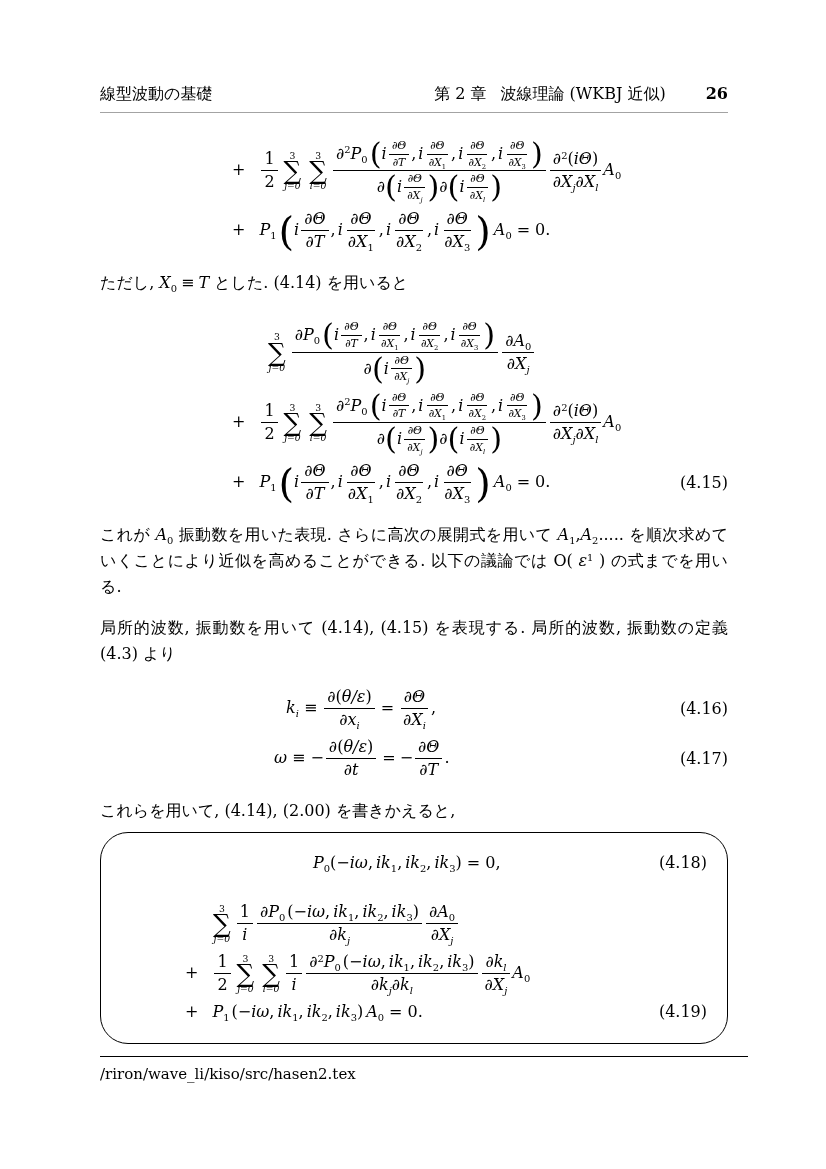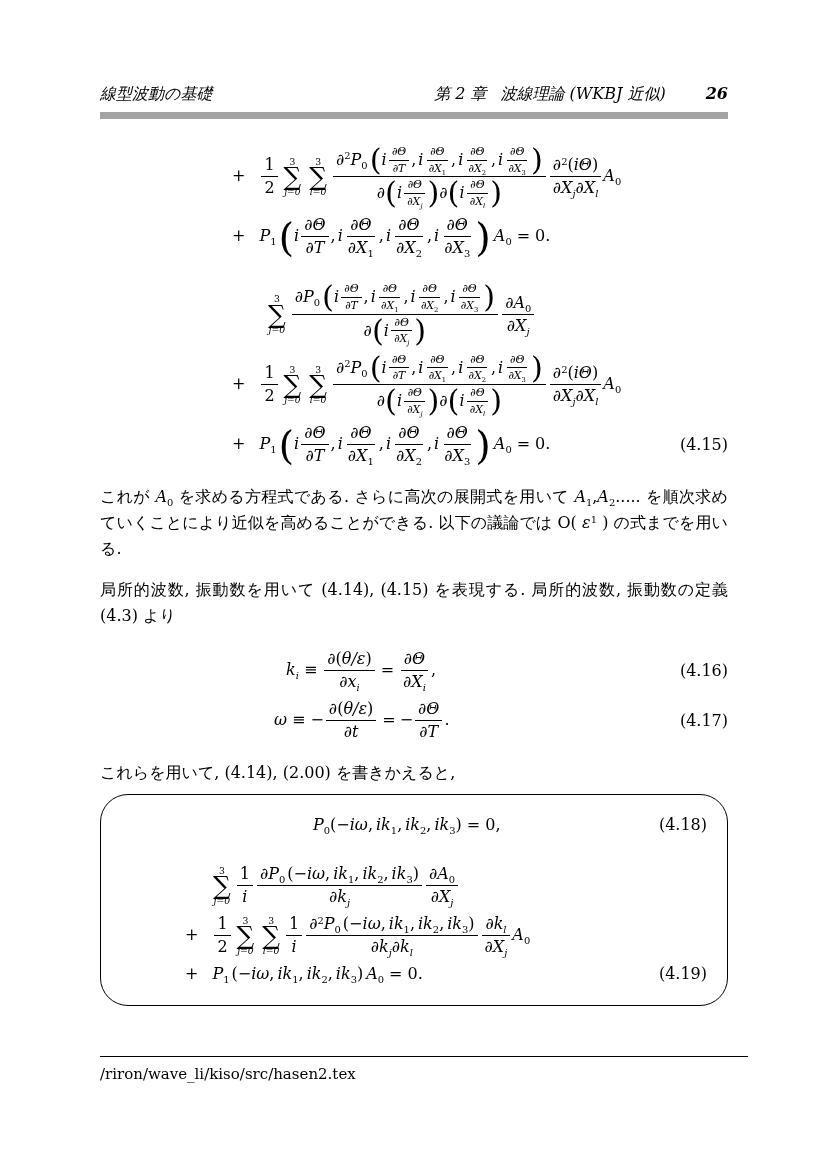--- a/index.html
+++ b/index.html
@@ -1,21 +1,21 @@
 <!DOCTYPE html>
 <html><head>
 <meta charset="utf-8">
 <style>
   html,body{margin:0;padding:0;background:#e8e8e8;}
   .page{position:relative;width:826px;height:1169px;margin:0 auto;background:#ffffff;
         color:#000;font-family:"DejaVu Serif","Liberation Serif",serif;overflow:hidden;}
   .inner{position:absolute;left:100px;top:84px;width:628px;}
 
   
-  .hdr{display:flex;align-items:baseline;font-size:16px;border-bottom:7px solid #a3a3a3;padding-bottom:7px;font-style:italic;}
+  .hdr{display:flex;align-items:baseline;font-size:16px;border-bottom:1px solid #a3a3a3;padding-bottom:7px;}
   .hdr .hright{margin-left:auto;display:flex;align-items:baseline;gap:14px;}
   .hdr .pageno{font-weight:bold;margin-left:26px;}
 
   
   .para{font-size:16px;line-height:26px;margin:14px 0;text-align:justify;}
   .sechead{display:flex;align-items:baseline;gap:26px;font-weight:bold;font-size:19px;margin:34px 0 10px 0;}
 
   
   .eq{font-size:16px;margin:18px 0;}
   .eqline{display:flex;align-items:center;margin:7px 0;white-space:nowrap;}
@@ -135,20 +135,21 @@
                 </span><span class="mr">,</span><span class="msp" style="width: 2px;"></span><span class="mi">i</span><span class="f">
                   <span class="fn"><span class="mi">∂Θ</span></span>
                   <span class="fd"><span class="mi">∂X</span><sub>3</sub></span>
                 </span></span>
               <span class="po pz3">)</span>
             </span><span class="msp" style="width: 3px;"></span><span class="mi">A</span><sub>0</sub><span class="msp" style="width: 5px;"></span><span class="mr">=</span><span class="msp" style="width: 5px;"></span><span class="mr">0.</span></span>
           <span class="eqtag"></span>
         </div>
       </div>
 
+    <p class="para"><span class="mr">ただし, </span><span class="mi">X</span><sub>0</sub><span class="msp" style="width: 4px;"></span><span class="mr">≡</span><span class="msp" style="width: 4px;"></span><span class="mi">T</span><span class="mr"> とした. (4.14) を用いると</span></p>
 
     <div class="eq" style="margin-top:24px">
         <div class="eqline">
           <span class="eqm"><span class="msp" style="width: 164px;"></span><span class="sum">
               <span class="slim">3</span>
               <span class="ssig">∑</span>
               <span class="slim mi">j=0</span>
             </span><span class="f">
               <span class="fn"><span class="mi">∂P</span><sub>0</sub><span class="msp" style="width: 2px;"></span><span class="par">
                   <span class="po pz2">(</span>
@@ -247,21 +248,21 @@
                 </span><span class="mr">,</span><span class="msp" style="width: 2px;"></span><span class="mi">i</span><span class="f">
                   <span class="fn"><span class="mi">∂Θ</span></span>
                   <span class="fd"><span class="mi">∂X</span><sub>3</sub></span>
                 </span></span>
               <span class="po pz3">)</span>
             </span><span class="msp" style="width: 3px;"></span><span class="mi">A</span><sub>0</sub><span class="msp" style="width: 5px;"></span><span class="mr">=</span><span class="msp" style="width: 5px;"></span><span class="mr">0.</span></span>
           <span class="eqtag">(4.15)</span>
         </div>
       </div>
 
-    <p class="para"><span class="mr">これが </span><span class="mi">A</span><sub>0</sub><span class="mr"> を求める方程式である. さらに高次の展開式を用いて </span><span class="mi">A</span><sub>1</sub><span class="mr">,</span><span class="mi">A</span><sub>2</sub><span class="mr">..... を順次求めていくことにより近似を高めることができる. 以下の議論では O( </span><span class="mi">ε</span><sup>1</sup><span class="mr"> ) の式までを用いる.</span></p>
+    <p class="para"><span class="mr">これが </span><span class="mi">A</span><sub>0</sub><span class="mr"> 振動数を用いた表現. さらに高次の展開式を用いて </span><span class="mi">A</span><sub>1</sub><span class="mr">,</span><span class="mi">A</span><sub>2</sub><span class="mr">..... を順次求めていくことにより近似を高めることができる. 以下の議論では O( </span><span class="mi">ε</span><sup>1</sup><span class="mr"> ) の式までを用いる.</span></p>
 
 
     <p class="para" style="margin-top:15px">局所的波数, 振動数を用いて (4.14), (4.15) を表現する. 局所的波数, 振動数の定義 (4.3) より</p>
 
     <div class="eq" style="margin-top:20px">
         <div class="eqline">
           <span class="eqm"><span class="msp" style="width: 186px;"></span><span class="mi">k</span><sub class="mi">i</sub><span class="msp" style="width: 5px;"></span><span class="mr">≡</span><span class="msp" style="width: 5px;"></span><span class="f">
               <span class="fn"><span class="mi">∂</span><span class="mr">(</span><span class="mi">θ/ε</span><span class="mr">)</span></span>
               <span class="fd"><span class="mi">∂x</span><sub class="mi">i</sub></span>
             </span><span class="msp" style="width: 4px;"></span><span class="mr">=</span><span class="msp" style="width: 4px;"></span><span class="f">

